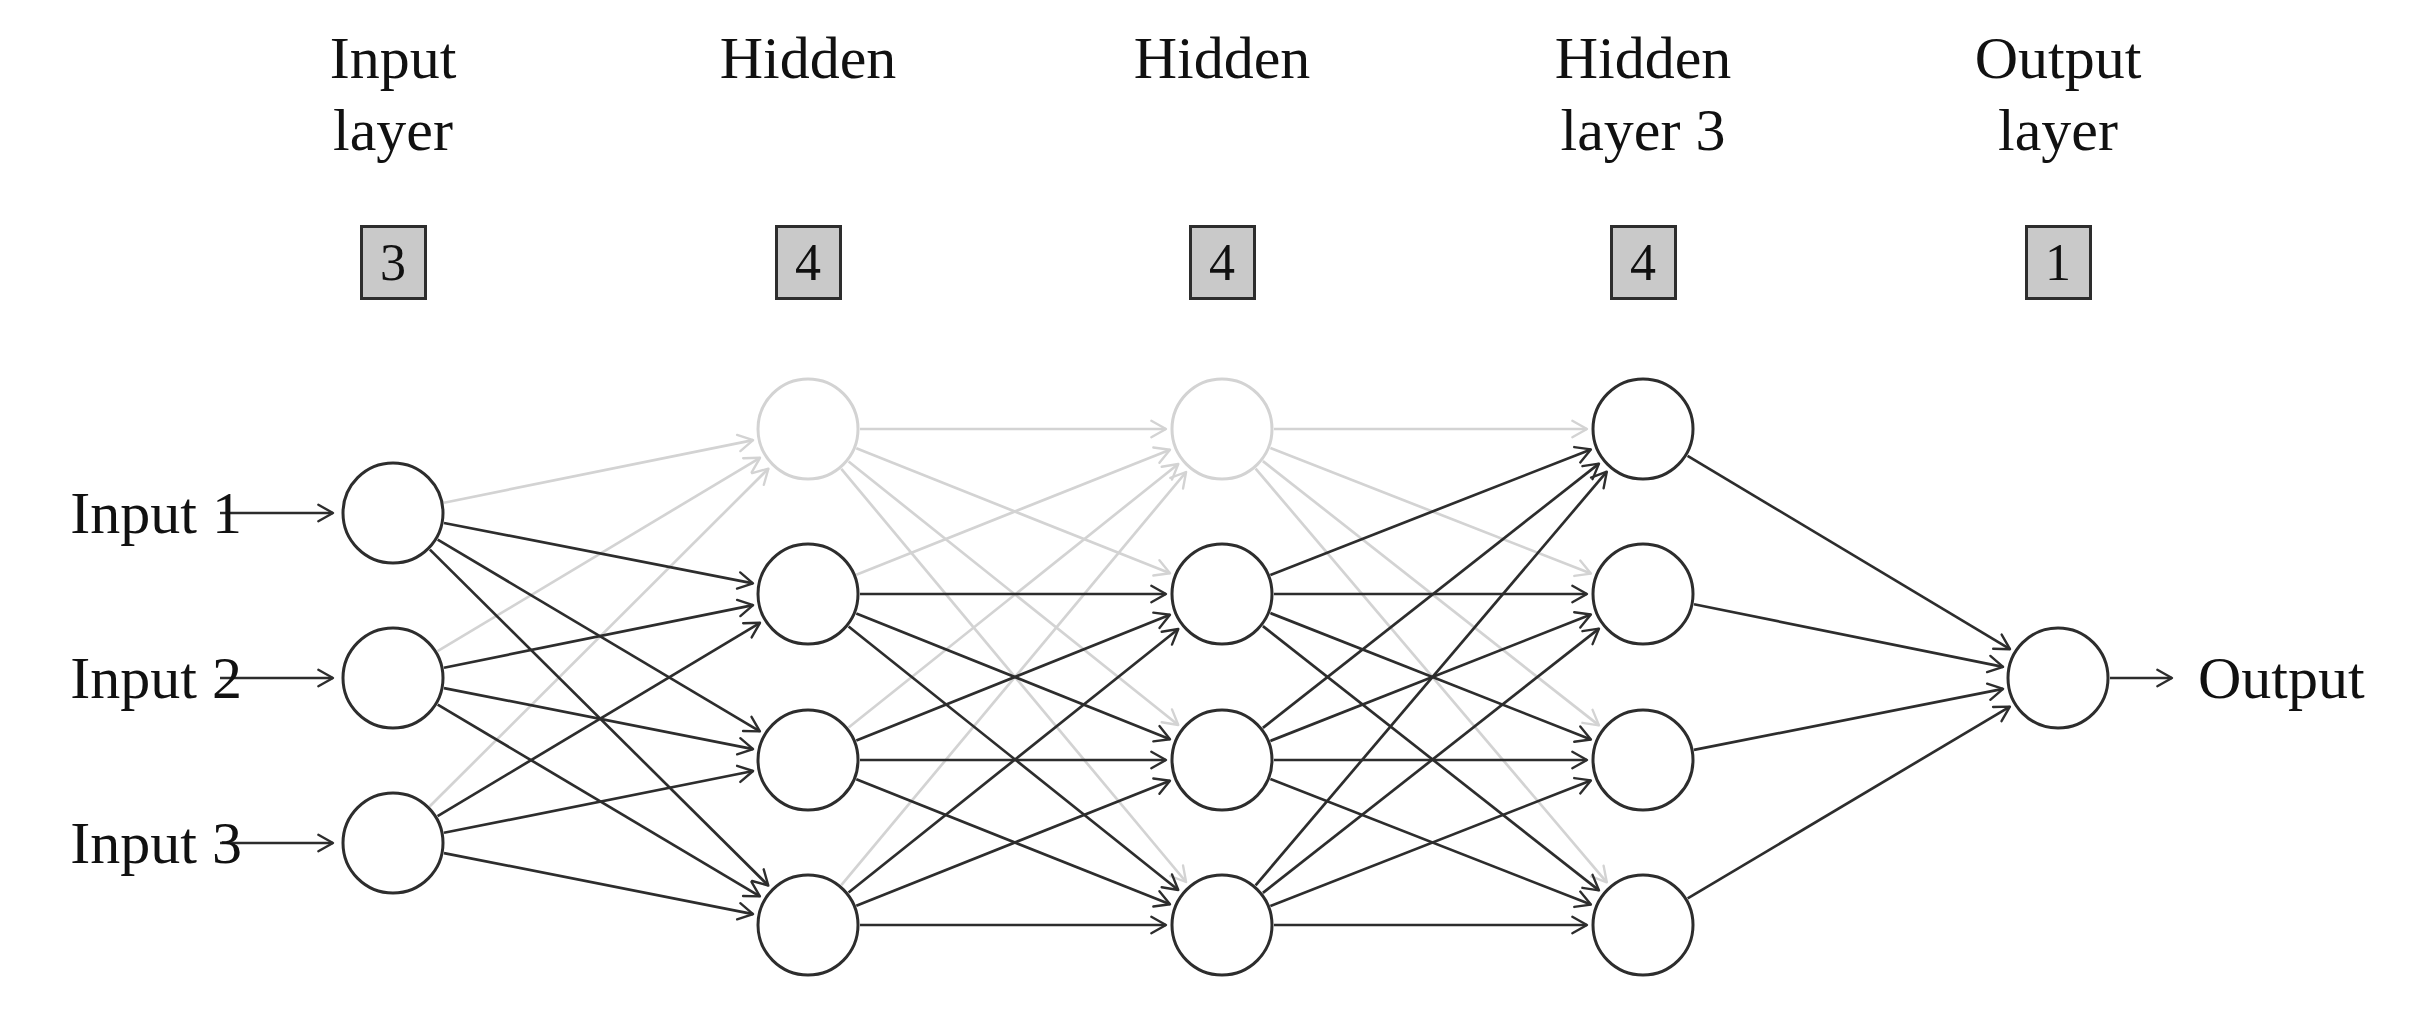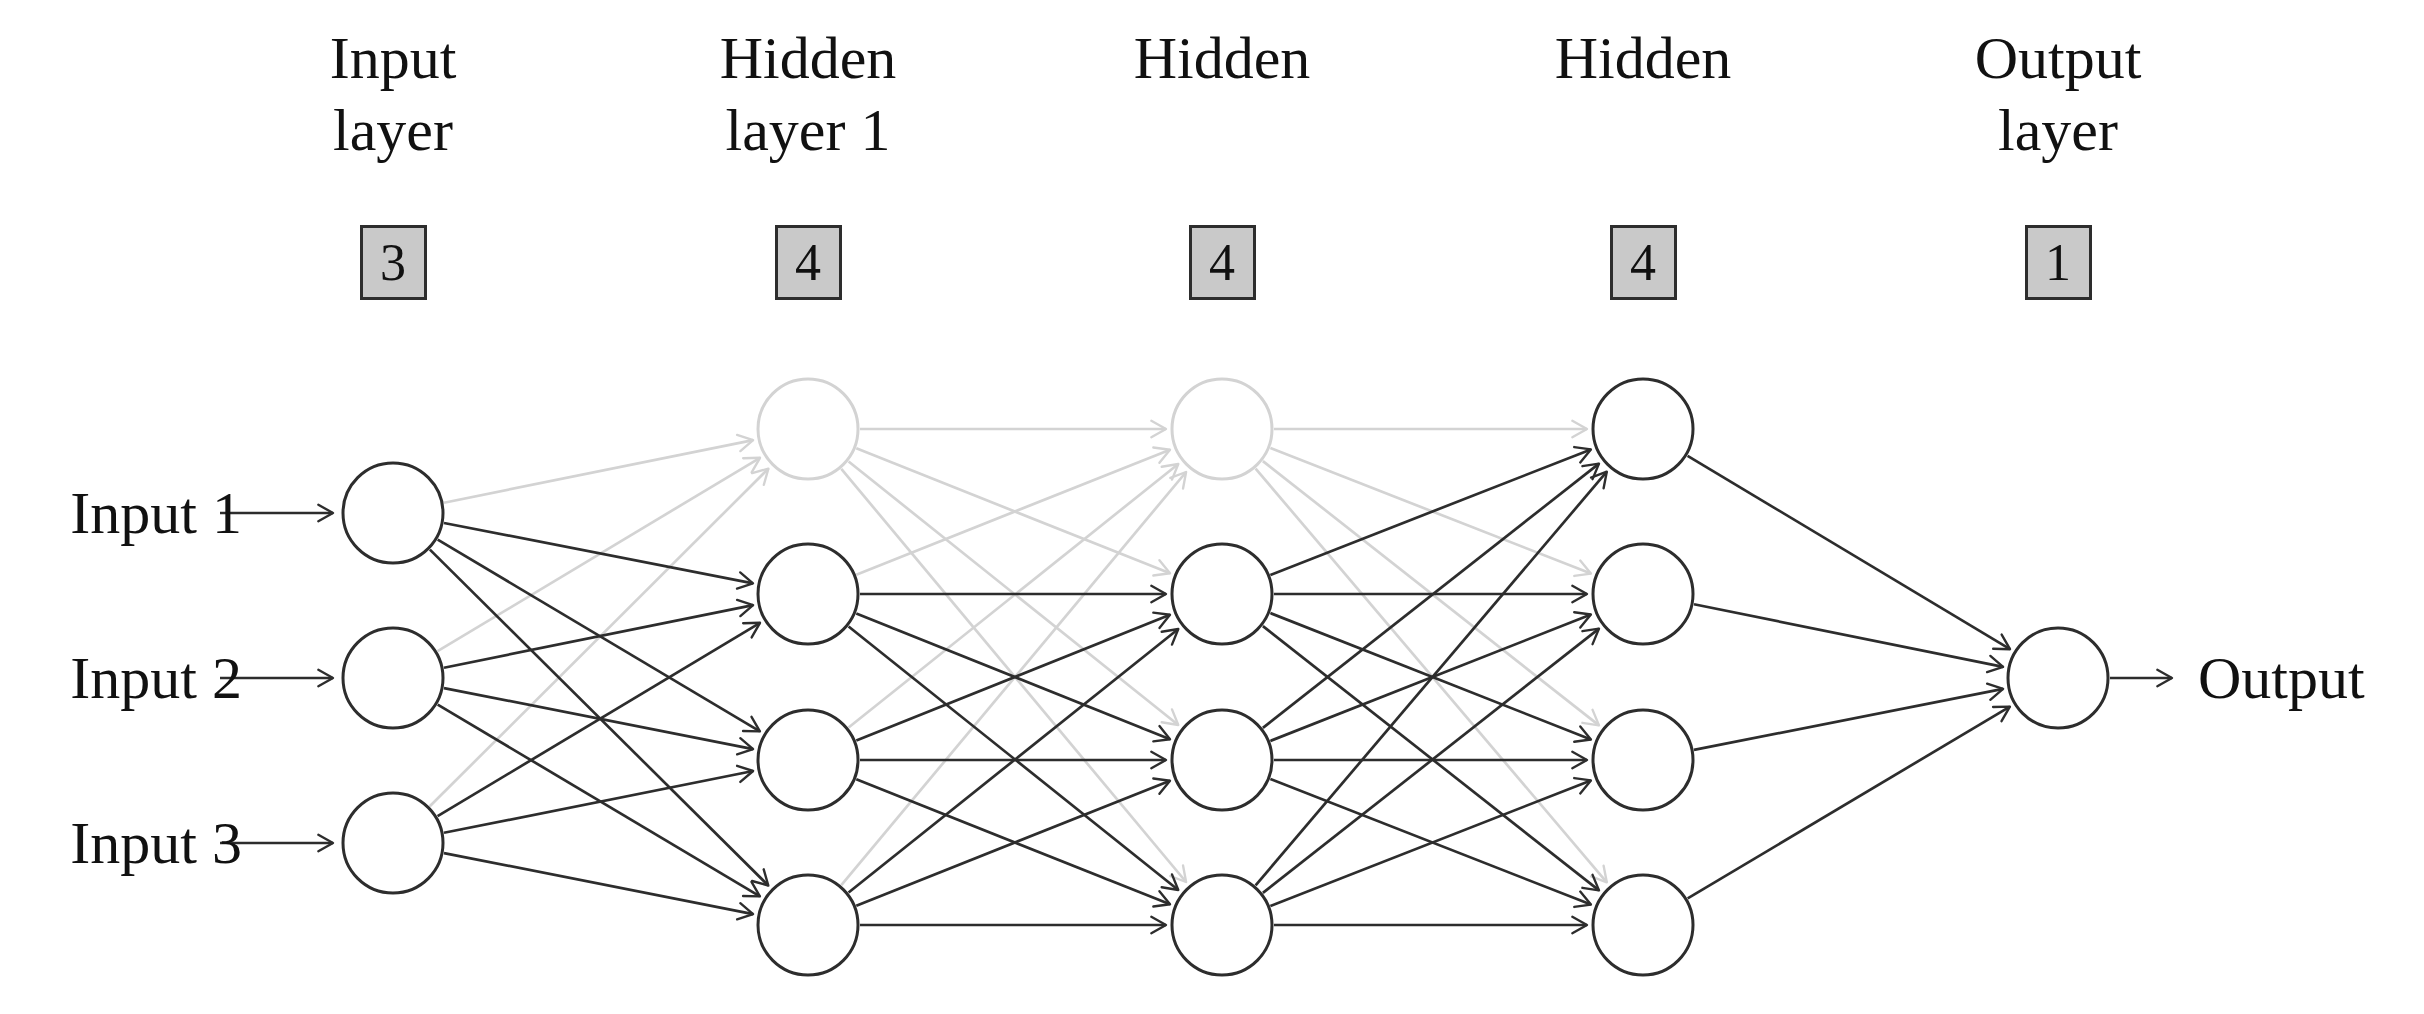--- a/index.html
+++ b/index.html
@@ -139,23 +139,23 @@
         <circle cx="1643" cy="760" r="50" fill="#ffffff" stroke="#2d2d2d" stroke-width="3"></circle>
         <circle cx="1643" cy="925" r="50" fill="#ffffff" stroke="#2d2d2d" stroke-width="3"></circle>
         <circle cx="2058" cy="678" r="50" fill="#ffffff" stroke="#2d2d2d" stroke-width="3"></circle>
         <line x1="220" y1="513" x2="333" y2="513" stroke="#2d2d2d" stroke-width="2.7" marker-end="url(#arrow-dark)"></line>
         <line x1="220" y1="678" x2="333" y2="678" stroke="#2d2d2d" stroke-width="2.7" marker-end="url(#arrow-dark)"></line>
         <line x1="220" y1="843" x2="333" y2="843" stroke="#2d2d2d" stroke-width="2.7" marker-end="url(#arrow-dark)"></line>
         <line x1="2110" y1="678" x2="2172" y2="678" stroke="#2d2d2d" stroke-width="2.7" marker-end="url(#arrow-dark)"></line>
       </svg></div>
 
   <div class="layer-header" id="hdr-0" style="left: 183px;"><span>Input</span><br><span>layer</span></div>
-  <div class="layer-header" id="hdr-1" style="left: 598px;"><span>Hidden</span><br><span>layer 1</span></div>
+  <div class="layer-header" id="hdr-1" style="left: 598px;"><span>Hidden</span><br></div>
   <div class="layer-header" id="hdr-2" style="left: 1012px;"><span>Hidden</span><br></div>
-  <div class="layer-header" id="hdr-3" style="left: 1433px;"><span>Hidden</span><br></div>
+  <div class="layer-header" id="hdr-3" style="left: 1433px;"><span>Hidden</span><br><span>layer 3</span></div>
   <div class="layer-header" id="hdr-4" style="left: 1848px;"><span>Output</span><br><span>layer</span></div>
 
   <div class="count-badge" id="badge-0" style="left: 359.5px;">3</div>
   <div class="count-badge" id="badge-1" style="left: 774.5px;">4</div>
   <div class="count-badge" id="badge-2" style="left: 1188.5px;">4</div>
   <div class="count-badge" id="badge-3" style="left: 1609.5px;">4</div>
   <div class="count-badge" id="badge-4" style="left: 2024.5px;">1</div>
 
   <div class="io-label input-label" id="in-lbl-0" style="left: -18px; top: 477px;">Input 1</div>
   <div class="io-label input-label" id="in-lbl-1" style="left: -18px; top: 642px;">Input 2</div>

